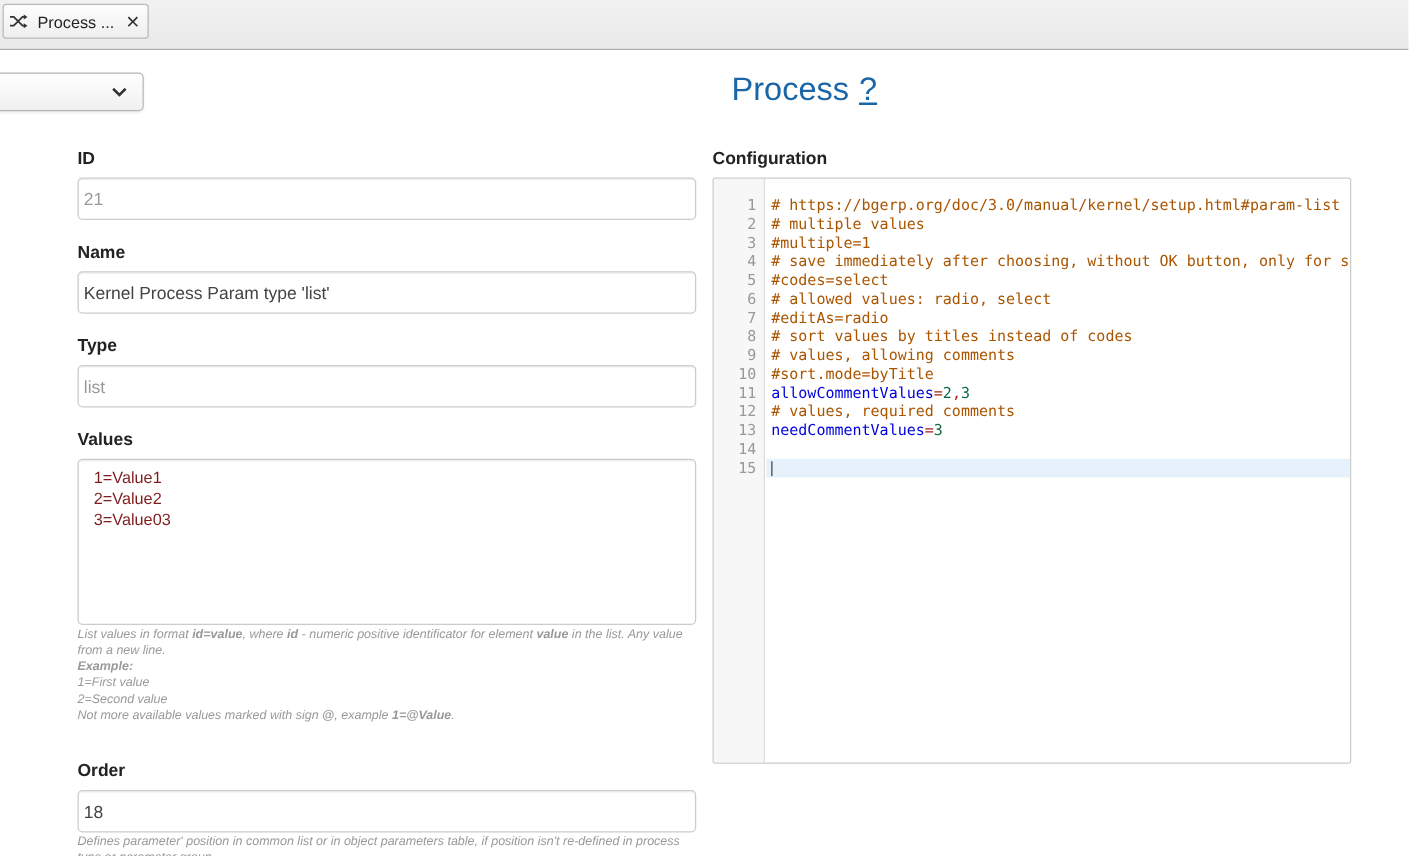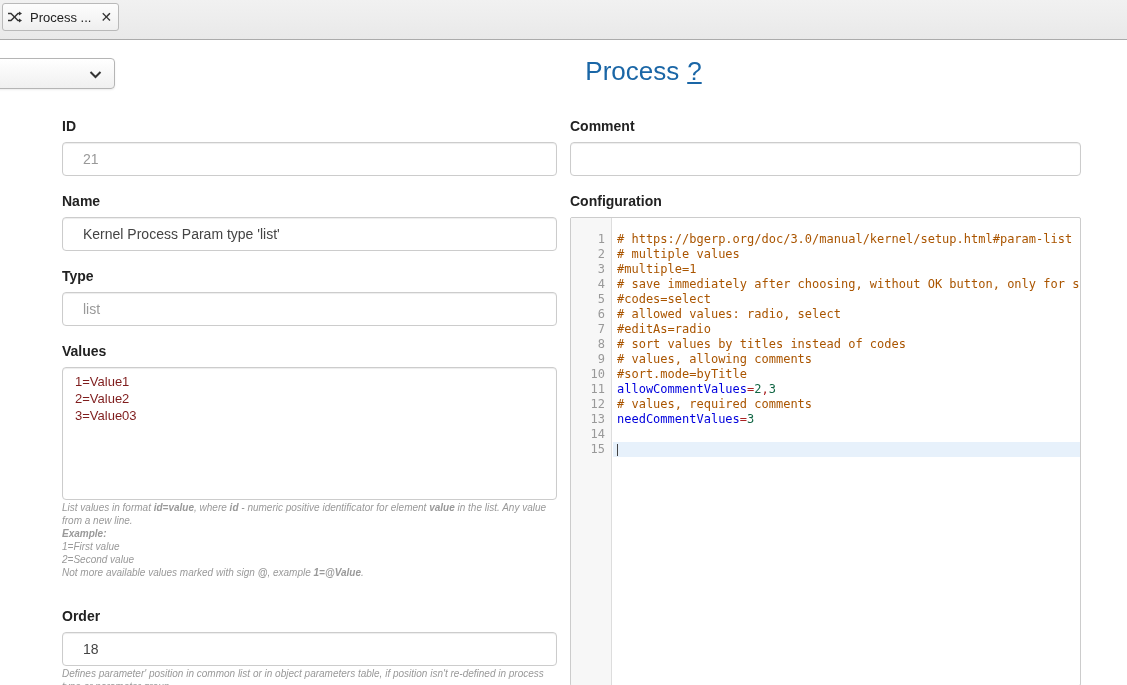--- a/index.html
+++ b/index.html
@@ -26,21 +26,21 @@
   .page-title { position: absolute; left: 160px; right: 0; top: 56px; text-align: center;
     font-size: 26px; color: #1a66a6; }
   .page-title a { color: #1a66a6; text-decoration: underline; margin-left: 8px; cursor: pointer; }
 
   
   .col-left  { position: absolute; left: 62px;  top: 118px; width: 495px; }
   .col-right { position: absolute; left: 570px; top: 118px; width: 511px; }
   .form-group { margin-bottom: 17px; }
   .form-group.wide-gap { margin-bottom: 29px; }
   .ctl-label { display: block; font-size: 14px; font-weight: bold; color: #222; margin-bottom: 8px; }
-  .ctl-input { display: block; width: 100%; height: 34px; padding: 6px 20px; font-size: 14px;
+  .ctl-input { display: block; width: 100%; height: 34px; padding: 6px 4px; font-size: 14px;
     color: #444; background: #fff; border: 1px solid #ccc; border-radius: 4px;
     box-shadow: inset 0 1px 1px rgba(0,0,0,.075); outline: none;
     font-family: "Liberation Sans", sans-serif; }
   .ctl-input:disabled { color: #999; background: #fff; }
   textarea.ctl-area { display: block; width: 100%; height: 133px; padding: 6px 12px;
     font-size: 13px; color: #7f1d1d; border: 1px solid #ccc; border-radius: 4px;
     box-shadow: inset 0 1px 1px rgba(0,0,0,.075); resize: none; outline: none;
     font-family: "Liberation Sans", sans-serif; line-height: 1.3; }
   .help-text { margin-top: 1px; font-size: 10px; line-height: 1.3; color: #999; font-style: italic; }
   .help-text b { font-weight: bold; }
@@ -126,24 +126,20 @@
       <label class="ctl-label">Order</label>
       <input class="ctl-input" value="18" style="">
       <div class="help-text">
           <div><span>Defines parameter' position in common list or in object parameters table, if position isn't re-defined in process type or parameter group.</span></div>
         </div>
     </div>
   </div>
 
   <div class="col-right">
     <div class="form-group">
-      <label class="ctl-label">Comment</label>
-      <input class="ctl-input" value="" style="">
-    </div>
-    <div class="form-group">
       <label class="ctl-label">Configuration</label>
       <div class="code-editor">
         <div class="gutter">
             <div class="ln">1</div>
             <div class="ln">2</div>
             <div class="ln">3</div>
             <div class="ln">4</div>
             <div class="ln">5</div>
             <div class="ln">6</div>
             <div class="ln">7</div>

